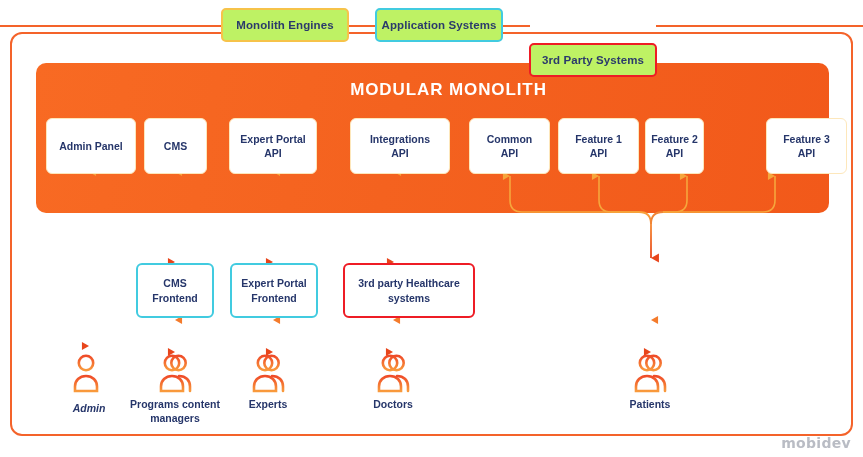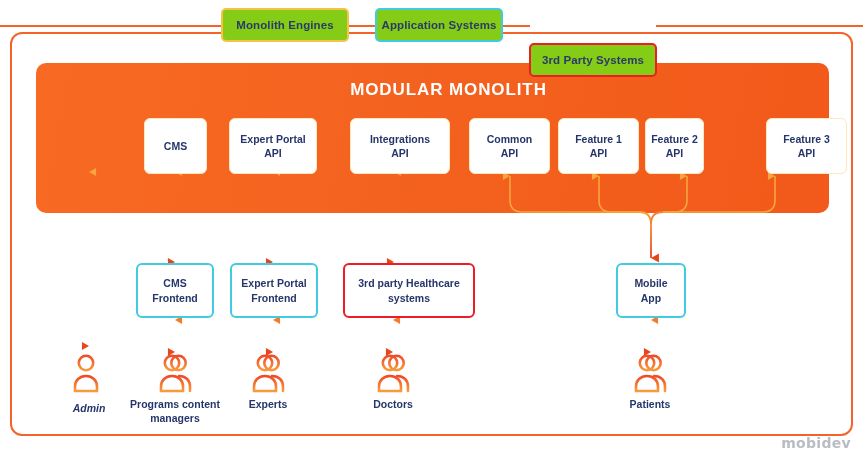--- a/index.html
+++ b/index.html
@@ -13,21 +13,21 @@
     overflow: hidden;
   }
   #stage {
     position: absolute; left: 0; top: 0;
     width: 863px; height: 457px;
   }
   .abs { position: absolute; box-sizing: border-box; }
 
   
   .legend-box {
-    background: #84cc16;
+    background: #bef264;
     border-radius: 5px;
     display: flex; align-items: center; justify-content: center;
     text-align: center;
     color: #2b3a6b;
     font-size: 11.5px;
     font-weight: 600;
     letter-spacing: .1px;
     z-index: 6;
   }
   .legend-line {
@@ -147,20 +147,23 @@
   </div>
   <div class="abs legend-box" id="lg2" style="top: 8px; height: 34px; left: 529px; width: 128px; border: 2px solid rgb(238, 28, 37); margin-top: 35px;">
     <span>3rd Party Systems</span>
   </div>
 
   <div class="abs" id="outer-container"></div>
 
   <div class="abs" id="monolith-block"></div>
   <div class="abs" id="monolith-title">MODULAR MONOLITH</div>
 
+  <div class="abs module-box" id="mb0" style="left: 46px; width: 90px;">
+      <span>Admin Panel</span>
+    </div>
   <div class="abs module-box" id="mb1" style="left: 144px; width: 63px;">
       <span>CMS</span>
     </div>
   <div class="abs module-box" id="mb2" style="left: 229px; width: 88px;">
       <span>Expert Portal<br>API</span>
     </div>
   <div class="abs module-box" id="mb3" style="left: 350px; width: 100px;">
       <span>Integrations<br>API</span>
     </div>
   <div class="abs module-box" id="mb4" style="left: 469px; width: 81px;">
@@ -224,23 +227,20 @@
 
   <div class="abs service-box border-cyan" id="sb0" style="left: 136px; width: 78px;">
       <span>CMS<br>Frontend</span>
     </div>
   <div class="abs service-box border-cyan" id="sb1" style="left: 230px; width: 88px;">
       <span>Expert Portal<br>Frontend</span>
     </div>
   <div class="abs service-box border-red" id="sb2" style="left: 329px; width: 132px; margin-left: 14px;">
       <span>3rd party Healthcare<br>systems</span>
     </div>
-  <div class="abs service-box border-cyan" id="sb3" style="left: 616px; width: 70px;">
-      <span>Mobile<br>App</span>
-    </div>
 
   <div id="actors">
       <div class="abs actor-icon" style="left: 67px; top: 352px;"><svg width="44" height="42" viewBox="0 0 44 42">
           <defs>
             <linearGradient id="pgsingle" x1="0" y1="0" x2="0" y2="1">
               <stop offset="0%" stop-color="#ef4b28"></stop>
               <stop offset="100%" stop-color="#f99a3c"></stop>
             </linearGradient>
           </defs>
           <g fill="none" stroke="url(#pgsingle)" stroke-width="2.6" stroke-linecap="round">

